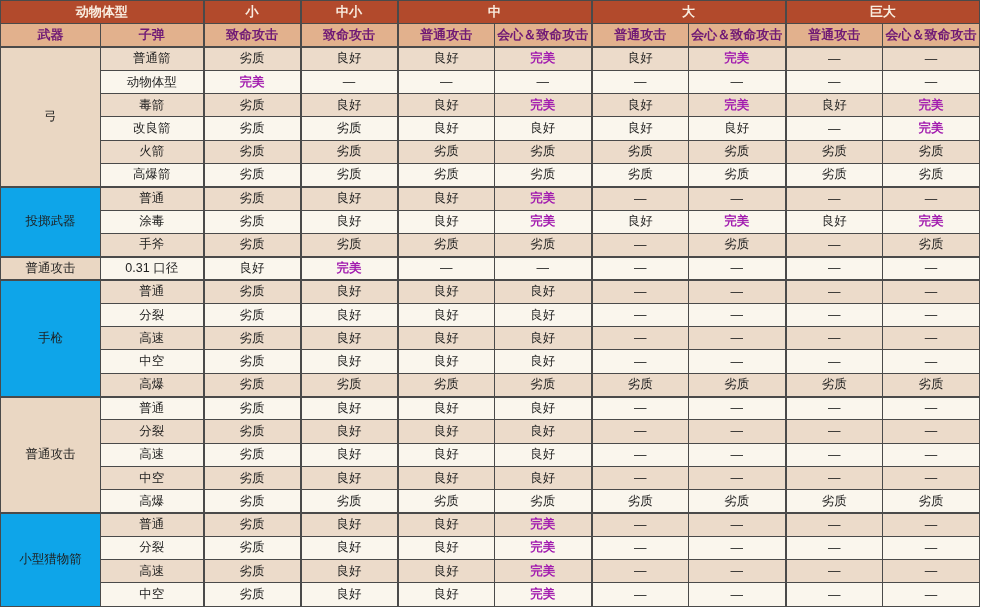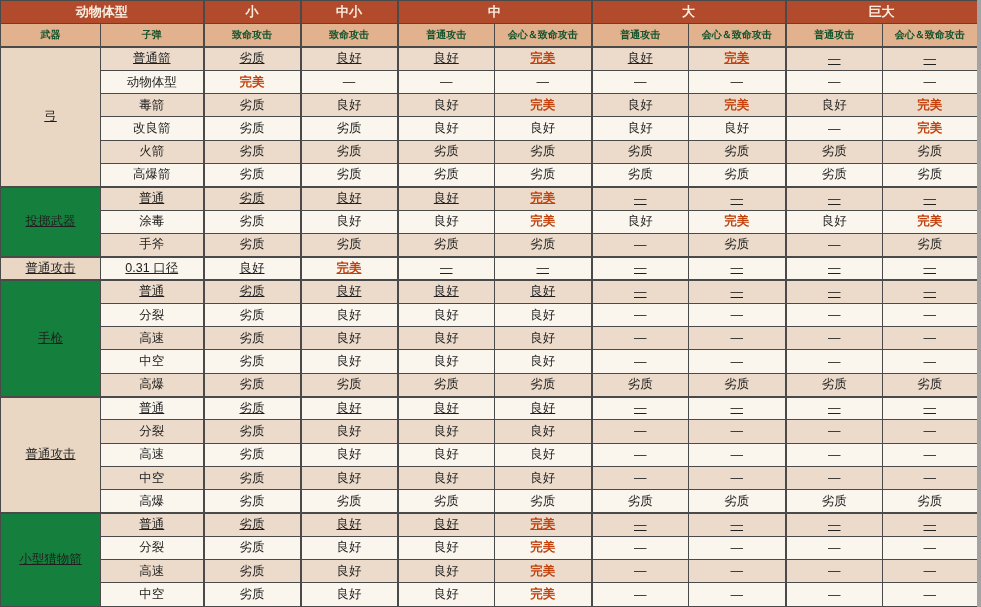--- a/index.html
+++ b/index.html
@@ -13,21 +13,21 @@
     height: 607px;
     overflow: hidden;
     background: #ffffff;
   }
   table {
     width: 979px;
     height: 466px;
     border-collapse: collapse;
     table-layout: fixed;
     border-left: 1px solid #4a4a4a;
-    border-right: 6px solid #a3a3a3;
+    border-right: 1px solid #a3a3a3;
     border-bottom: 1px solid #4a4a4a;
     padding-left: 22px;
   }
   td, th {
     border: 1px solid #4a4a4a;
     text-align: center;
     vertical-align: middle;
     padding: 0 2px;
     font-size: 12.5px;
     color: #1f1f1f;
@@ -36,30 +36,30 @@
   }
   tr { height: 23.3px; }
   th.hdr1 {
     background: #b24a2c;
     color: #f9ecdf;
     font-weight: bold;
     font-size: 13px;
   }
   th.hdr2 {
     background: #e2b18d;
-    color: #14532d;
+    color: #701a75;
     font-weight: bold;
-    font-size: 10px;
+    font-size: 13px;
   }
   td.tan   { background: #ecdbca; }
   td.cream { background: #faf6ed; }
   td.gtan  { background: #ead7c3; }
-  td.gcream{ background: #15803d; }
-  td.bold  { font-weight: bold; color: #c2410c; }
-  .gt { border-top-width: 2px; text-decoration: underline; }    
+  td.gcream{ background: #0ea5e9; }
+  td.bold  { font-weight: bold; color: #a21caf; }
+  .gt { border-top-width: 2px; }    
   .gl { border-left-width: 2px; }   
   tr.subhdr th { border-bottom-width: 2px; }
 </style>
 </head>
 <body>
 
 <div id="wrap">
   <table>
     <colgroup>
         <col style="width: 100px;">

